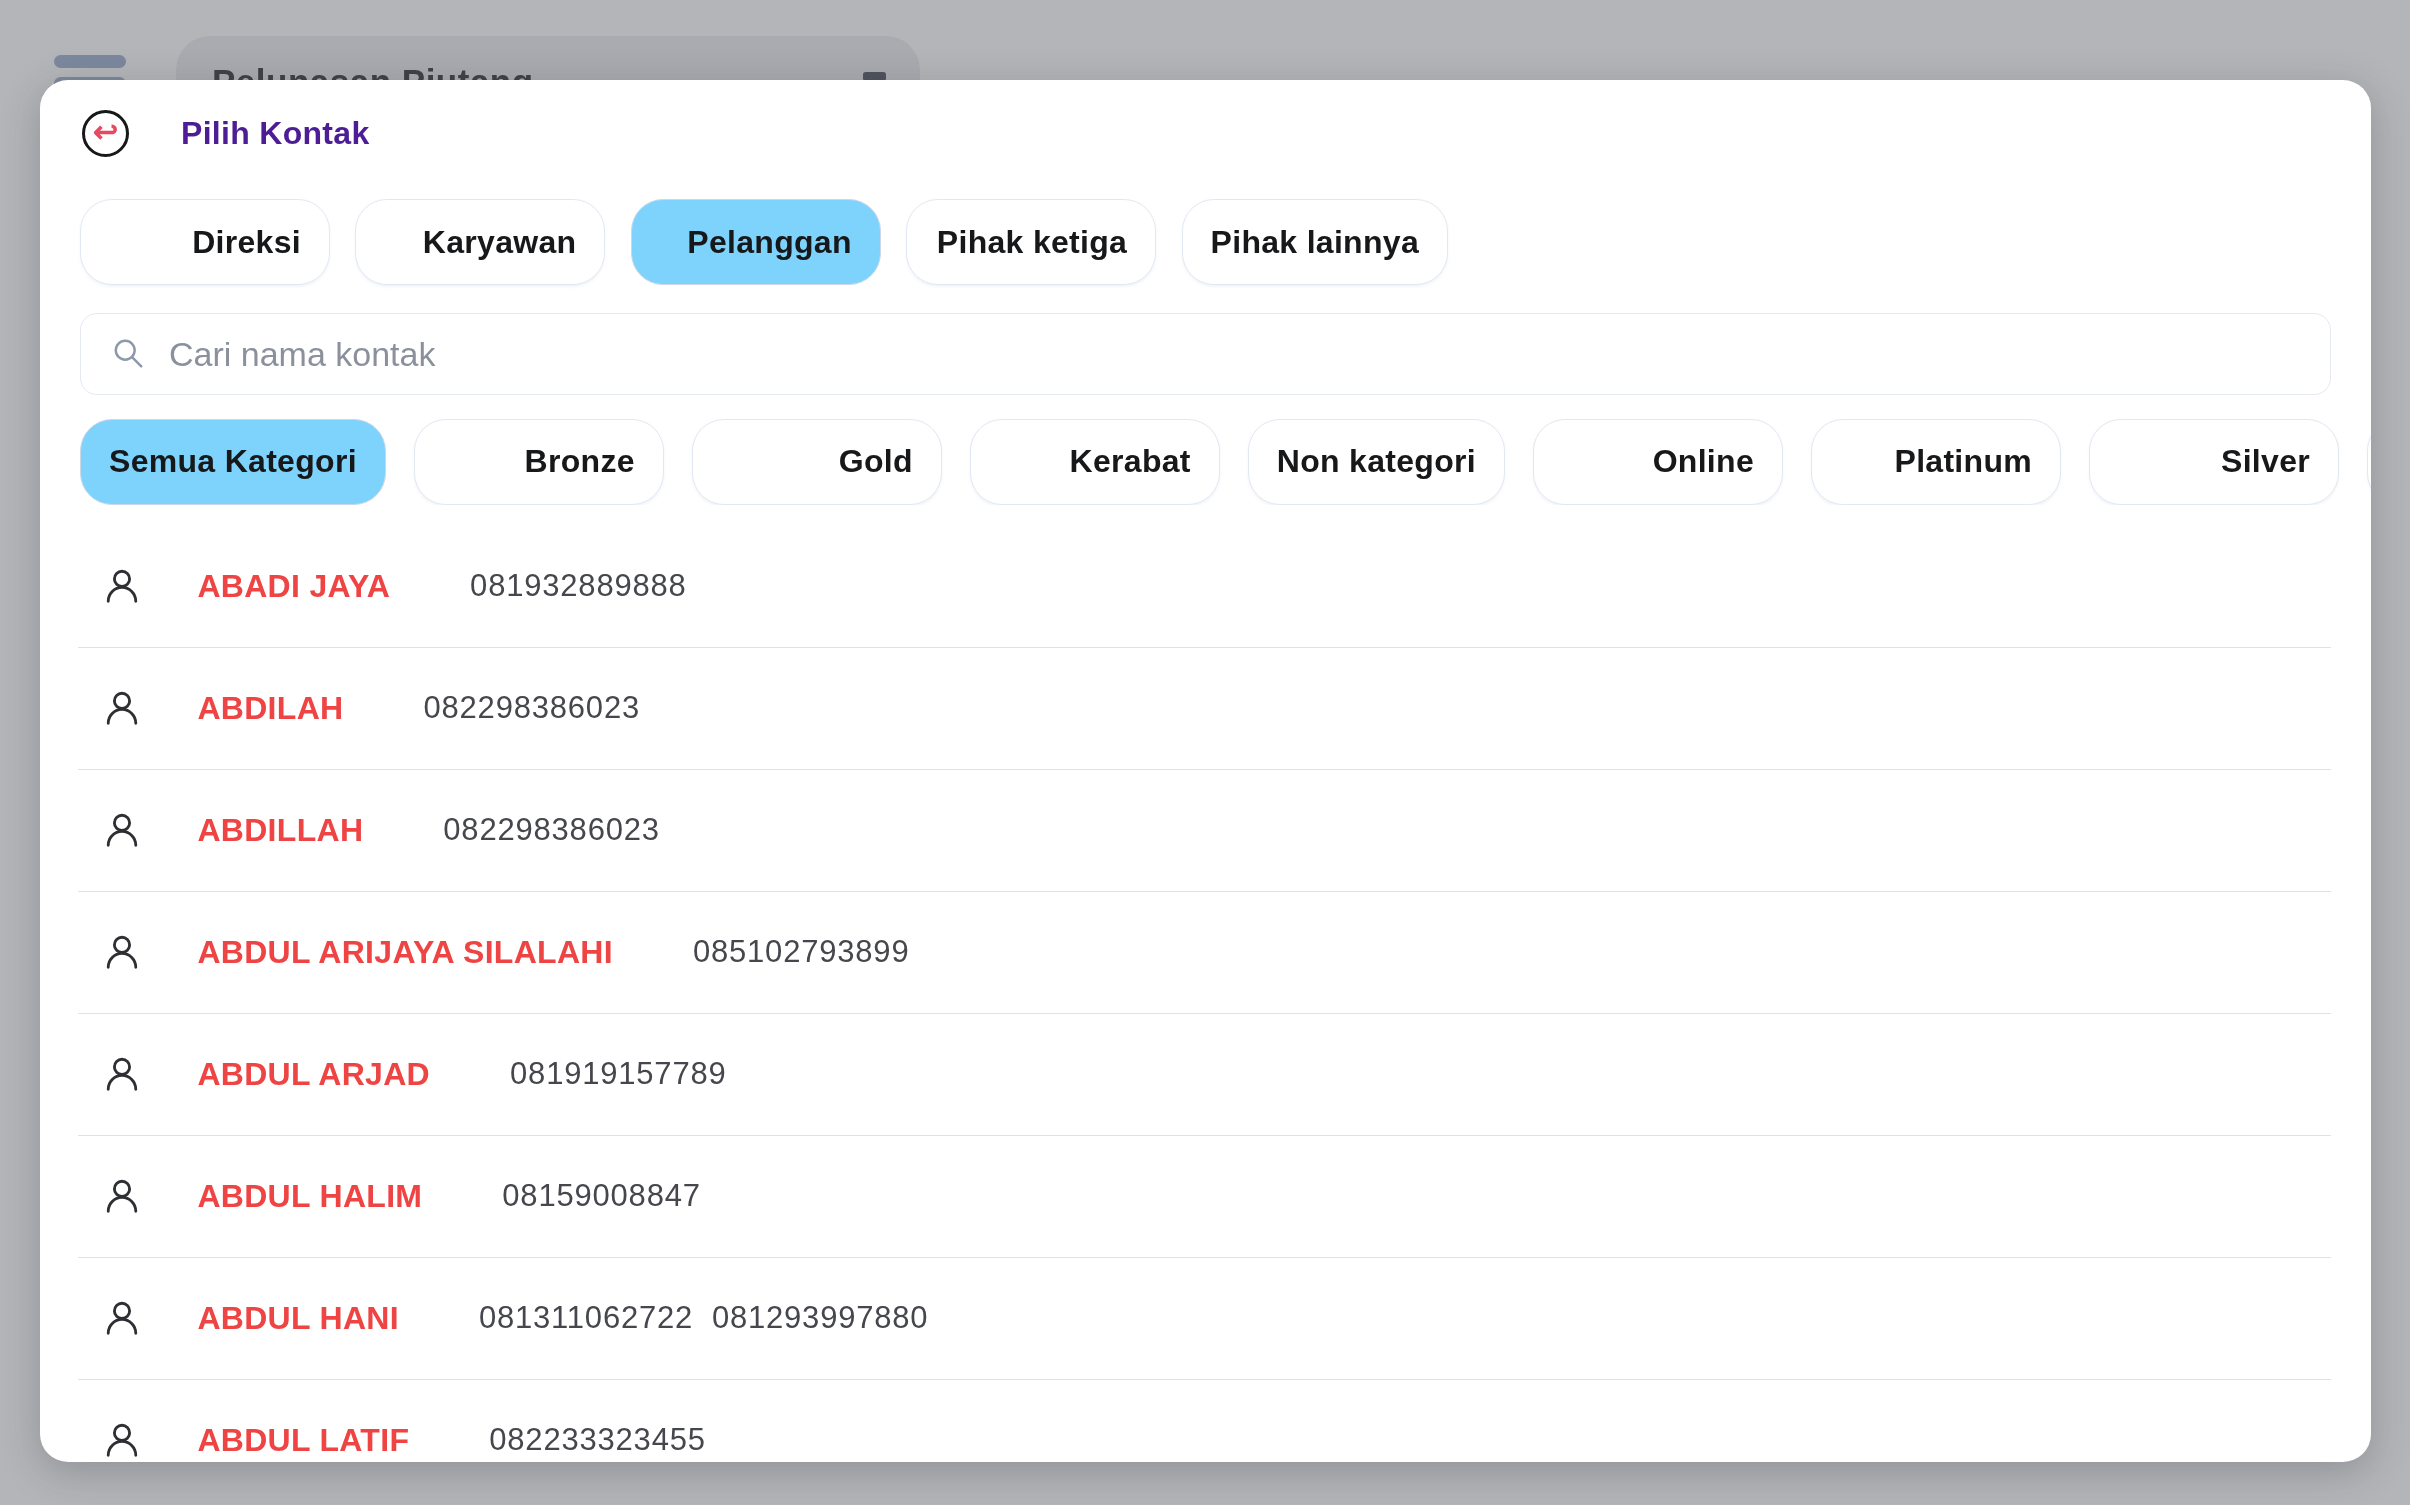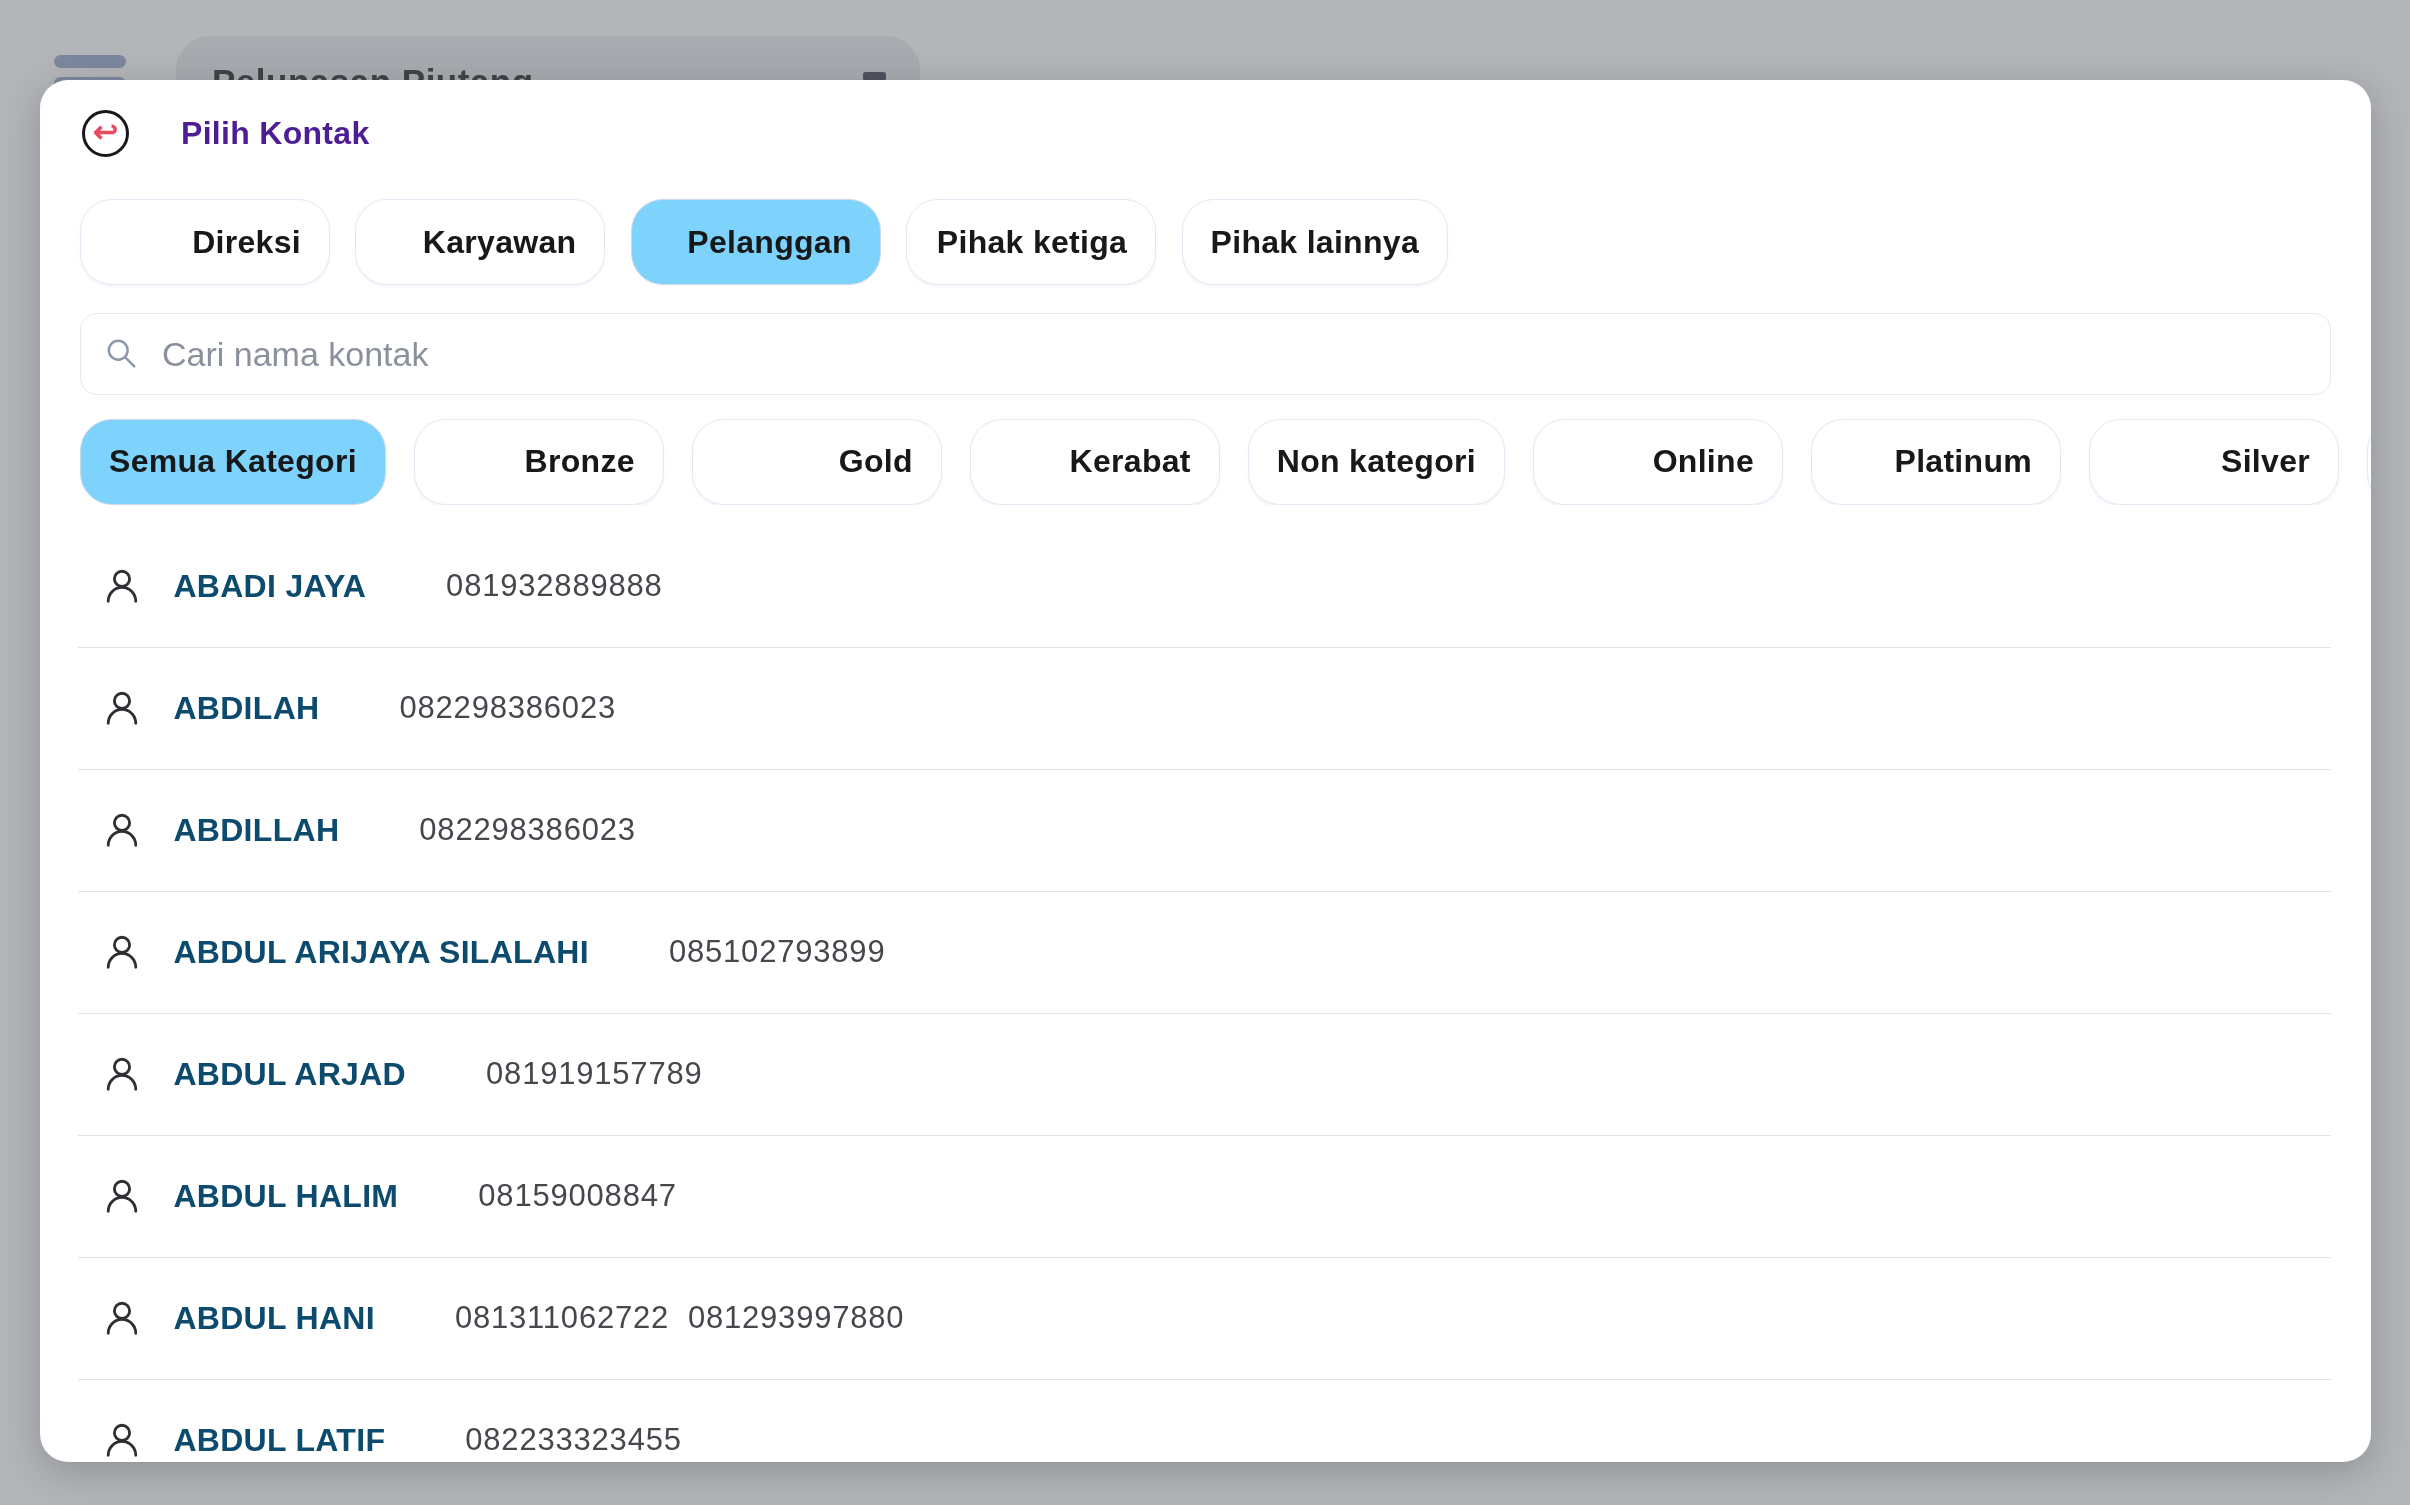--- a/index.html
+++ b/index.html
@@ -51,35 +51,35 @@
   }
   .pill[data-selected="true"] { background:#7dd3fc; border-color:#ccd7e9; box-shadow:none; }
   .pill[data-partial="true"] { justify-content:flex-start; padding-left:42px; }
 
   .tabs-row { display:flex; gap:25.4px; margin:42px 40px 0 40px; }
   .chips-row { display:flex; gap:28px; margin:23.5px 0 0 40px; overflow:hidden; }
 
   .search-box {
     margin:28px 40px 0 40px; height:82px;
     border:1.9px solid #e4e9f2; border-radius:17px; background:#fff;
-    display:flex; align-items:center; padding-left:24px; gap:21px;
+    display:flex; align-items:center; padding-left:31px; gap:21px;
   }
   .search-input {
     flex:1; border:none; outline:none; background:transparent;
     font-family:"Liberation Sans", sans-serif; font-size:34px; color:#2a2c30; height:100%;
   }
   .search-input::placeholder { color:#8b919c; }
 
   .contact-list { margin-top:21px; }
   .contact-row {
     height:122px; margin:0 40px 0 38px; padding-left:25.4px;
     border-bottom:1.9px solid #dfe2e8;
     display:flex; align-items:center; cursor:pointer; background:#fff;
   }
-  .contact-name { margin-left:32px; font-size:32px; font-weight:700; color:#0c4a6e; letter-spacing:0.3px; white-space:nowrap; }
+  .contact-name { margin-left:56px; font-size:32px; font-weight:700; color:#ef4444; letter-spacing:0.3px; white-space:nowrap; }
   .contact-phones { margin-left:80px; font-size:31px; font-weight:400; color:#45474c; letter-spacing:0.8px; white-space:pre;text-align:right; }
 </style>
 </head>
 <body>
 
 <div class="bg-hamburger">
   <div class="bar"></div>
   <div class="bar"></div>
 </div>
 <div class="bg-panel">

